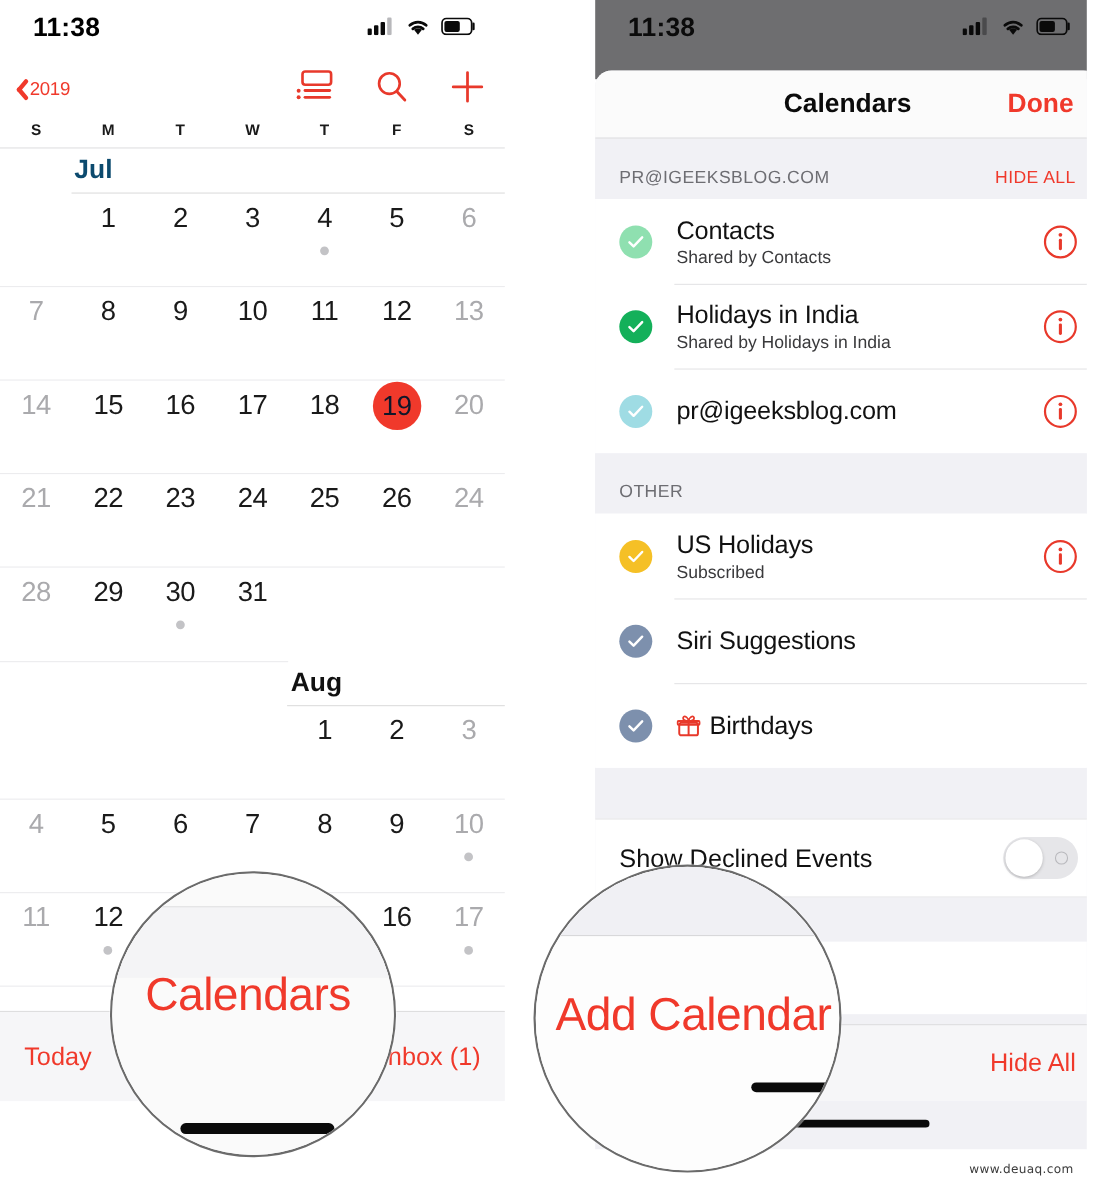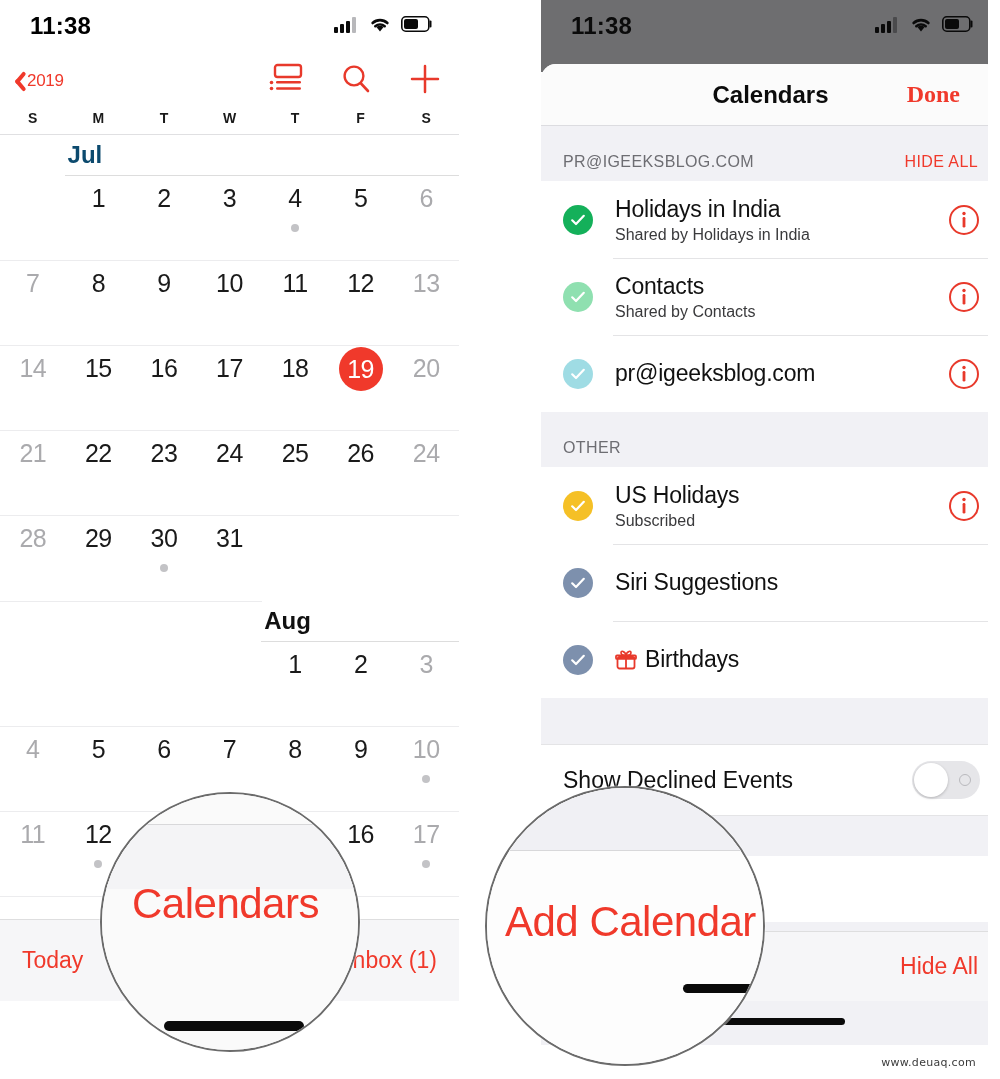--- a/index.html
+++ b/index.html
@@ -66,21 +66,21 @@
   .day{ display:flex; flex-direction:column; align-items:center; padding-top:10px; }
   .daynum{ font-size:25px; color:#1a1a1a; line-height:1; letter-spacing:-0.5px; }
   .day.wknd .daynum{ color:#aaaaad; }
   .day.empty .daynum{ visibility:hidden; }
   .dot{ width:8px; height:8px; border-radius:50%; background:#c3c3c6; margin-top:13px; }
   .dot.hidden{ visibility:hidden; }
   .today-circle{
     width:44px; height:44px; border-radius:50%; background:#f0392b;
     display:flex; align-items:center; justify-content:center; margin-top:-9px;
   }
-  .today-circle .daynum{ color:#ffffff; }
+  .today-circle .daynum{ color:#0f172a; }
 
   .toolbar-left{
     position:absolute; left:0; bottom:44px; width:459px; height:82px;
     background:#f6f6f8; border-top:1px solid #dededf;
     display:flex; align-items:center; justify-content:space-between;
     padding:0 22px;
   }
   .tb-item{ font-size:23px; color:#f0392b; }
   .home-bar{
     position:absolute; bottom:20px; left:50%; transform:translateX(-50%);
@@ -106,21 +106,21 @@
     padding:0 26px 0 30px; z-index:5;
   }
   .statusbar-r .sb-time{ color:#0b0b0b; }
 
   .sheet-nav{
     height:62px; background:#fbfbfb;
     display:flex; align-items:center; justify-content:center;
     position:relative; border-bottom:1px solid #dcdce0;
   }
   .sheet-title{ font-size:24px; font-weight:bold; color:#0b0b0b; }
-  .done-btn{ position:absolute; right:40px; font-size:24px; font-weight:bold; color:#f0392b;font-family:Liberation Serif, serif; }
+  .done-btn{ position:absolute; right:24px; font-size:24px; font-weight:bold; color:#f0392b; }
 
   .sec-header{
     height:55px; display:flex; align-items:flex-end; justify-content:space-between;
     padding:0 22px 10px 22px; background:#f1f1f5;
   }
   .sec-title{ font-size:16px; color:#6d6d72; letter-spacing:0.4px; }
   .sec-action{ font-size:16px; color:#f0392b; letter-spacing:0.4px; }
 
   .rowgroup{ background:#ffffff; }
   .cal-row{
@@ -562,49 +562,49 @@
         <span class="sheet-title">Calendars</span>
         <span class="done-btn">Done</span>
       </div>
 
       <div id="sections-host">
           <div class="sec-header">
             <span class="sec-title">PR@IGEEKSBLOG.COM</span>
             <span class="sec-action">HIDE ALL</span>
           </div>
           <div class="rowgroup">
+            <div class="cal-row">
+              <span class="check" style="background: rgb(143, 224, 176);">
+                <svg width="18" height="18" viewBox="0 0 18 18">
+                  <path d="M3.2 9.3 L7 13 L14.8 4.8" stroke="#ffffff" stroke-width="2.2" fill="none" stroke-linecap="round" stroke-linejoin="round"></path>
+                </svg>
+              </span>
+              <div class="row-texts">
+                <span class="row-title">
+                  <span>Contacts</span>
+                </span>
+                <span class="row-sub">Shared by Contacts</span>
+              </div>
+              <span class="info-btn"><svg width="32" height="32" viewBox="0 0 32 32">
+                  <circle cx="16" cy="16" r="14" fill="none" stroke="#e8392b" stroke-width="2"></circle>
+                  <circle cx="16" cy="9.5" r="1.7" fill="#e8392b"></circle>
+                  <rect x="14.6" y="13" width="2.8" height="10.5" rx="1.3" fill="#e8392b"></rect>
+                </svg></span>
+            </div>
             <div class="cal-row">
               <span class="check" style="background: rgb(20, 176, 90);">
                 <svg width="18" height="18" viewBox="0 0 18 18">
                   <path d="M3.2 9.3 L7 13 L14.8 4.8" stroke="#ffffff" stroke-width="2.2" fill="none" stroke-linecap="round" stroke-linejoin="round"></path>
                 </svg>
               </span>
               <div class="row-texts">
                 <span class="row-title">
                   <span>Holidays in India</span>
                 </span>
                 <span class="row-sub">Shared by Holidays in India</span>
-              </div>
-              <span class="info-btn"><svg width="32" height="32" viewBox="0 0 32 32">
-                  <circle cx="16" cy="16" r="14" fill="none" stroke="#e8392b" stroke-width="2"></circle>
-                  <circle cx="16" cy="9.5" r="1.7" fill="#e8392b"></circle>
-                  <rect x="14.6" y="13" width="2.8" height="10.5" rx="1.3" fill="#e8392b"></rect>
-                </svg></span>
-            </div>
-            <div class="cal-row">
-              <span class="check" style="background: rgb(143, 224, 176);">
-                <svg width="18" height="18" viewBox="0 0 18 18">
-                  <path d="M3.2 9.3 L7 13 L14.8 4.8" stroke="#ffffff" stroke-width="2.2" fill="none" stroke-linecap="round" stroke-linejoin="round"></path>
-                </svg>
-              </span>
-              <div class="row-texts">
-                <span class="row-title">
-                  <span>Contacts</span>
-                </span>
-                <span class="row-sub">Shared by Contacts</span>
               </div>
               <span class="info-btn"><svg width="32" height="32" viewBox="0 0 32 32">
                   <circle cx="16" cy="16" r="14" fill="none" stroke="#e8392b" stroke-width="2"></circle>
                   <circle cx="16" cy="9.5" r="1.7" fill="#e8392b"></circle>
                   <rect x="14.6" y="13" width="2.8" height="10.5" rx="1.3" fill="#e8392b"></rect>
                 </svg></span>
             </div>
             <div class="cal-row">
               <span class="check" style="background: rgb(159, 220, 228);">
                 <svg width="18" height="18" viewBox="0 0 18 18">

